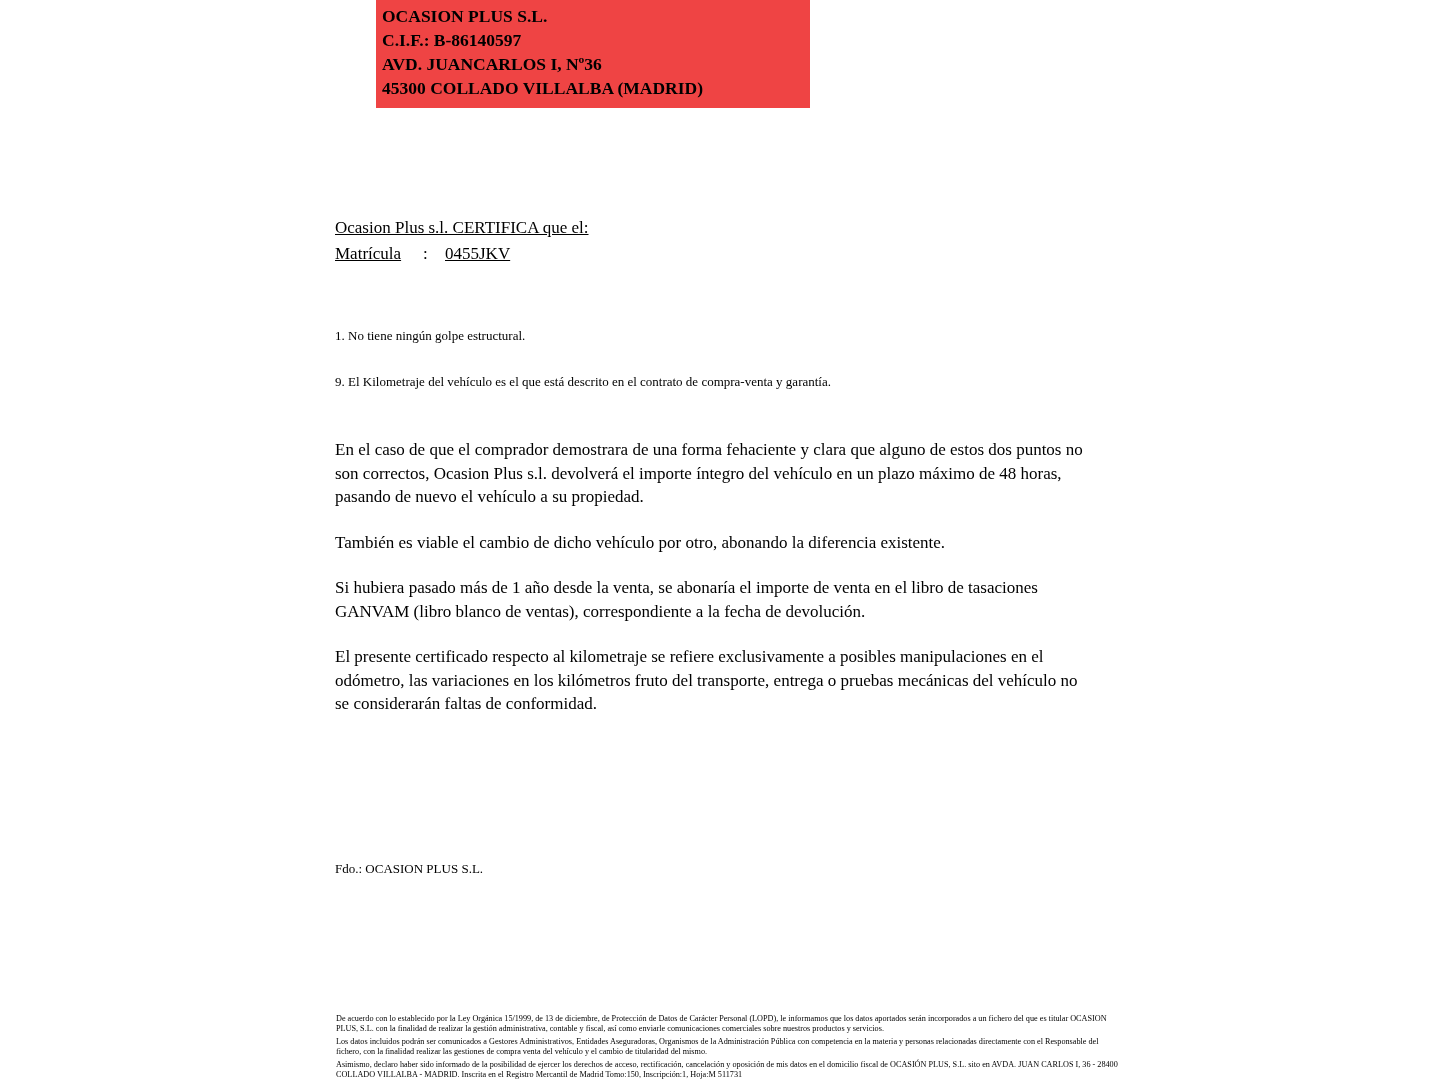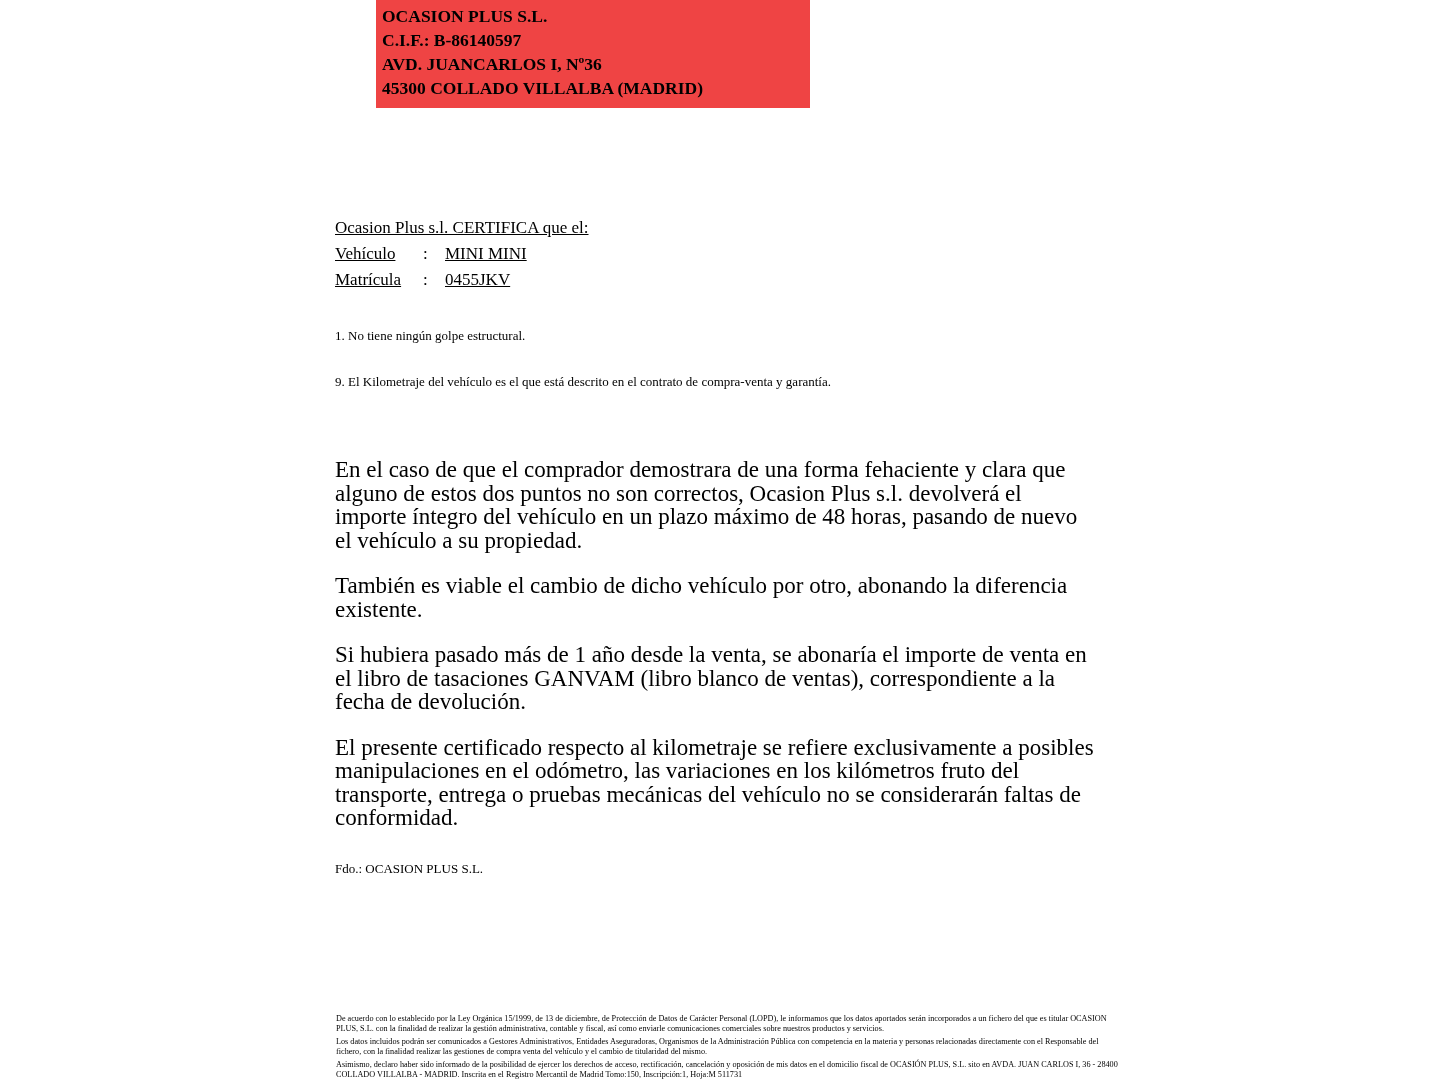--- a/index.html
+++ b/index.html
@@ -83,23 +83,23 @@
   }
   .points p {
     margin: 0 0 22px 0;
     line-height: 24px;
   }
 
   
   .body-text {
     position: absolute;
     left: 335px;
-    top: 458px;
+    top: 438px;
     width: 760px;
-    font-size: 23px;
+    font-size: 17px;
   }
   .body-text p {
     margin: 0 0 22px 0;
     line-height: 23.5px;
   }
 
   
   .signature {
     position: absolute;
     left: 335px;
@@ -130,23 +130,20 @@
     <div>OCASION PLUS S.L.</div>
     <div>C.I.F.: B-86140597</div>
     <div>AVD. JUANCARLOS I, Nº36</div>
     <div>45300 COLLADO VILLALBA (MADRID)</div>
   </div>
 
 
   <div class="certifica">
     <div class="lead">Ocasion Plus s.l. CERTIFICA que el:</div>
     <div class="kv">
-      <span class="key">Vehículo</span><span class="sep">:</span><span>MINI MINI</span>
-    </div>
-    <div class="kv">
       <span class="key">Matrícula</span><span class="sep">:</span><span>0455JKV</span>
     </div>
   </div>
 
   <div class="points">
     <p>1. No tiene ningún golpe estructural.</p>
     <p>9. El Kilometraje del vehículo es el que está descrito en el contrato de compra-venta y garantía.</p>
   </div>
 
   <div class="body-text">

